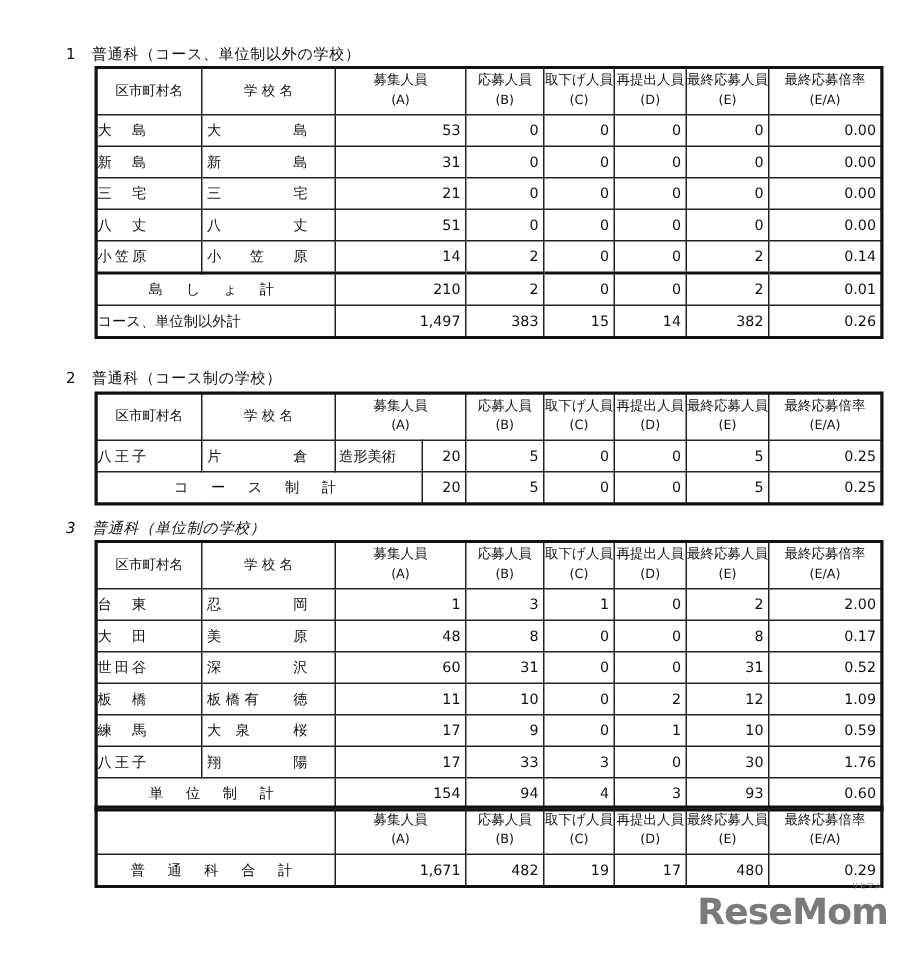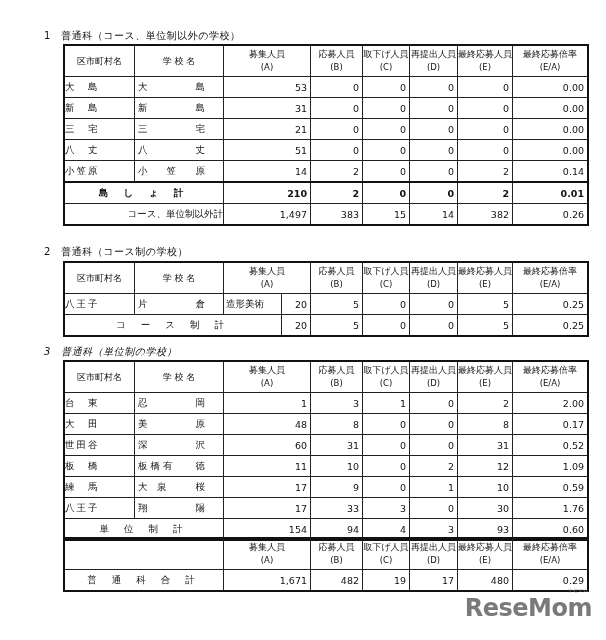--- a/index.html
+++ b/index.html
@@ -19,21 +19,21 @@
   .c5 { width:47px; }
   .c6 { width:48px; }
   .c7 { width:48px; }
   .c8 { width:75px; }
   .num { text-align:right; padding-right:3px; }
   .ward { text-align:left; letter-spacing:2px; }
   .school { padding-left:3px; position:relative; }
   .school span.a { float:left; }
   .school span.b { float:right; padding-right:18px; }
   .center { text-align:center; letter-spacing:6px; }
-  .total-row td { border-top:2px solid #111;font-weight:bold; }
+  .total-row td { border-top:2px solid #111; }
   .course-cell { padding-left:2px; }
   .watermark { position:absolute; right:14px; bottom:18px; font-family:"DejaVu Sans", sans-serif;
                font-weight:bold; font-size:24px; color:#7a7a7a; letter-spacing:-0.5px; }
   .watermark .kana { position:absolute; right:4px; top:-7px; font-size:5px; font-weight:normal; color:#8a8a8a; letter-spacing:0; }
 </style>
 </head>
 <body>
 
 <div class="sec-title" style="top:29px;">1　普通科（コース、単位制以外の学校）</div>
 <table class="outer" style="top:45px;">
@@ -126,21 +126,21 @@
   <tr class="total-row">
     <td colspan="2" class="center">島 し ょ 計</td>
     <td class="num">210</td>
     <td class="num">2</td>
     <td class="num">0</td>
     <td class="num">0</td>
     <td class="num">2</td>
     <td class="num">0.01</td>
   </tr>
   <tr>
-    <td colspan="2" style="text-align:right;">コース、単位制以外計</td>
+    <td colspan="2" style="text-align:left;">コース、単位制以外計</td>
     <td class="num">1,497</td>
     <td class="num">383</td>
     <td class="num">15</td>
     <td class="num">14</td>
     <td class="num">382</td>
     <td class="num">0.26</td>
   </tr>
 </tbody>
   </table>
 

